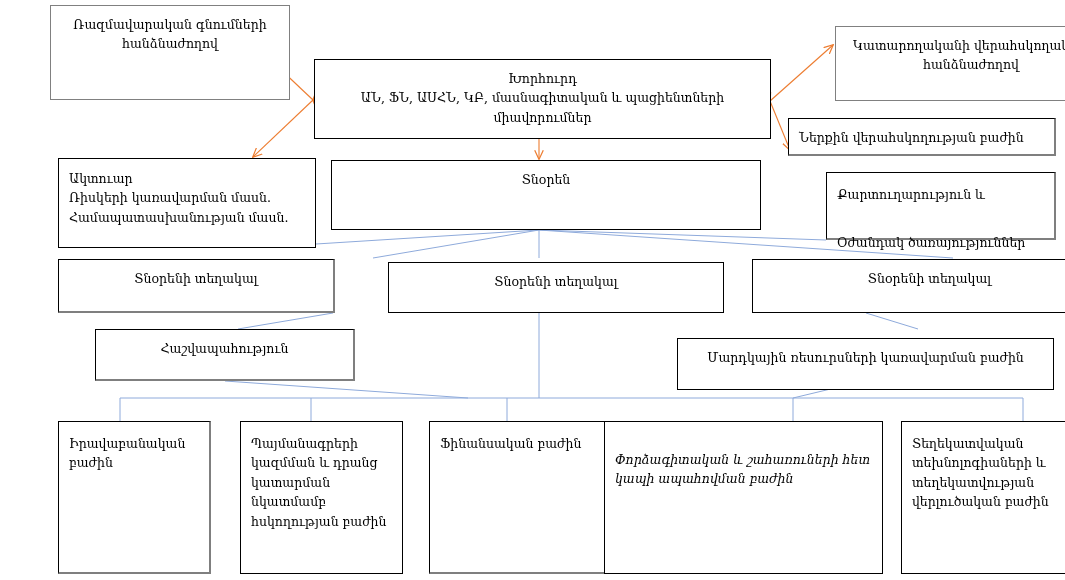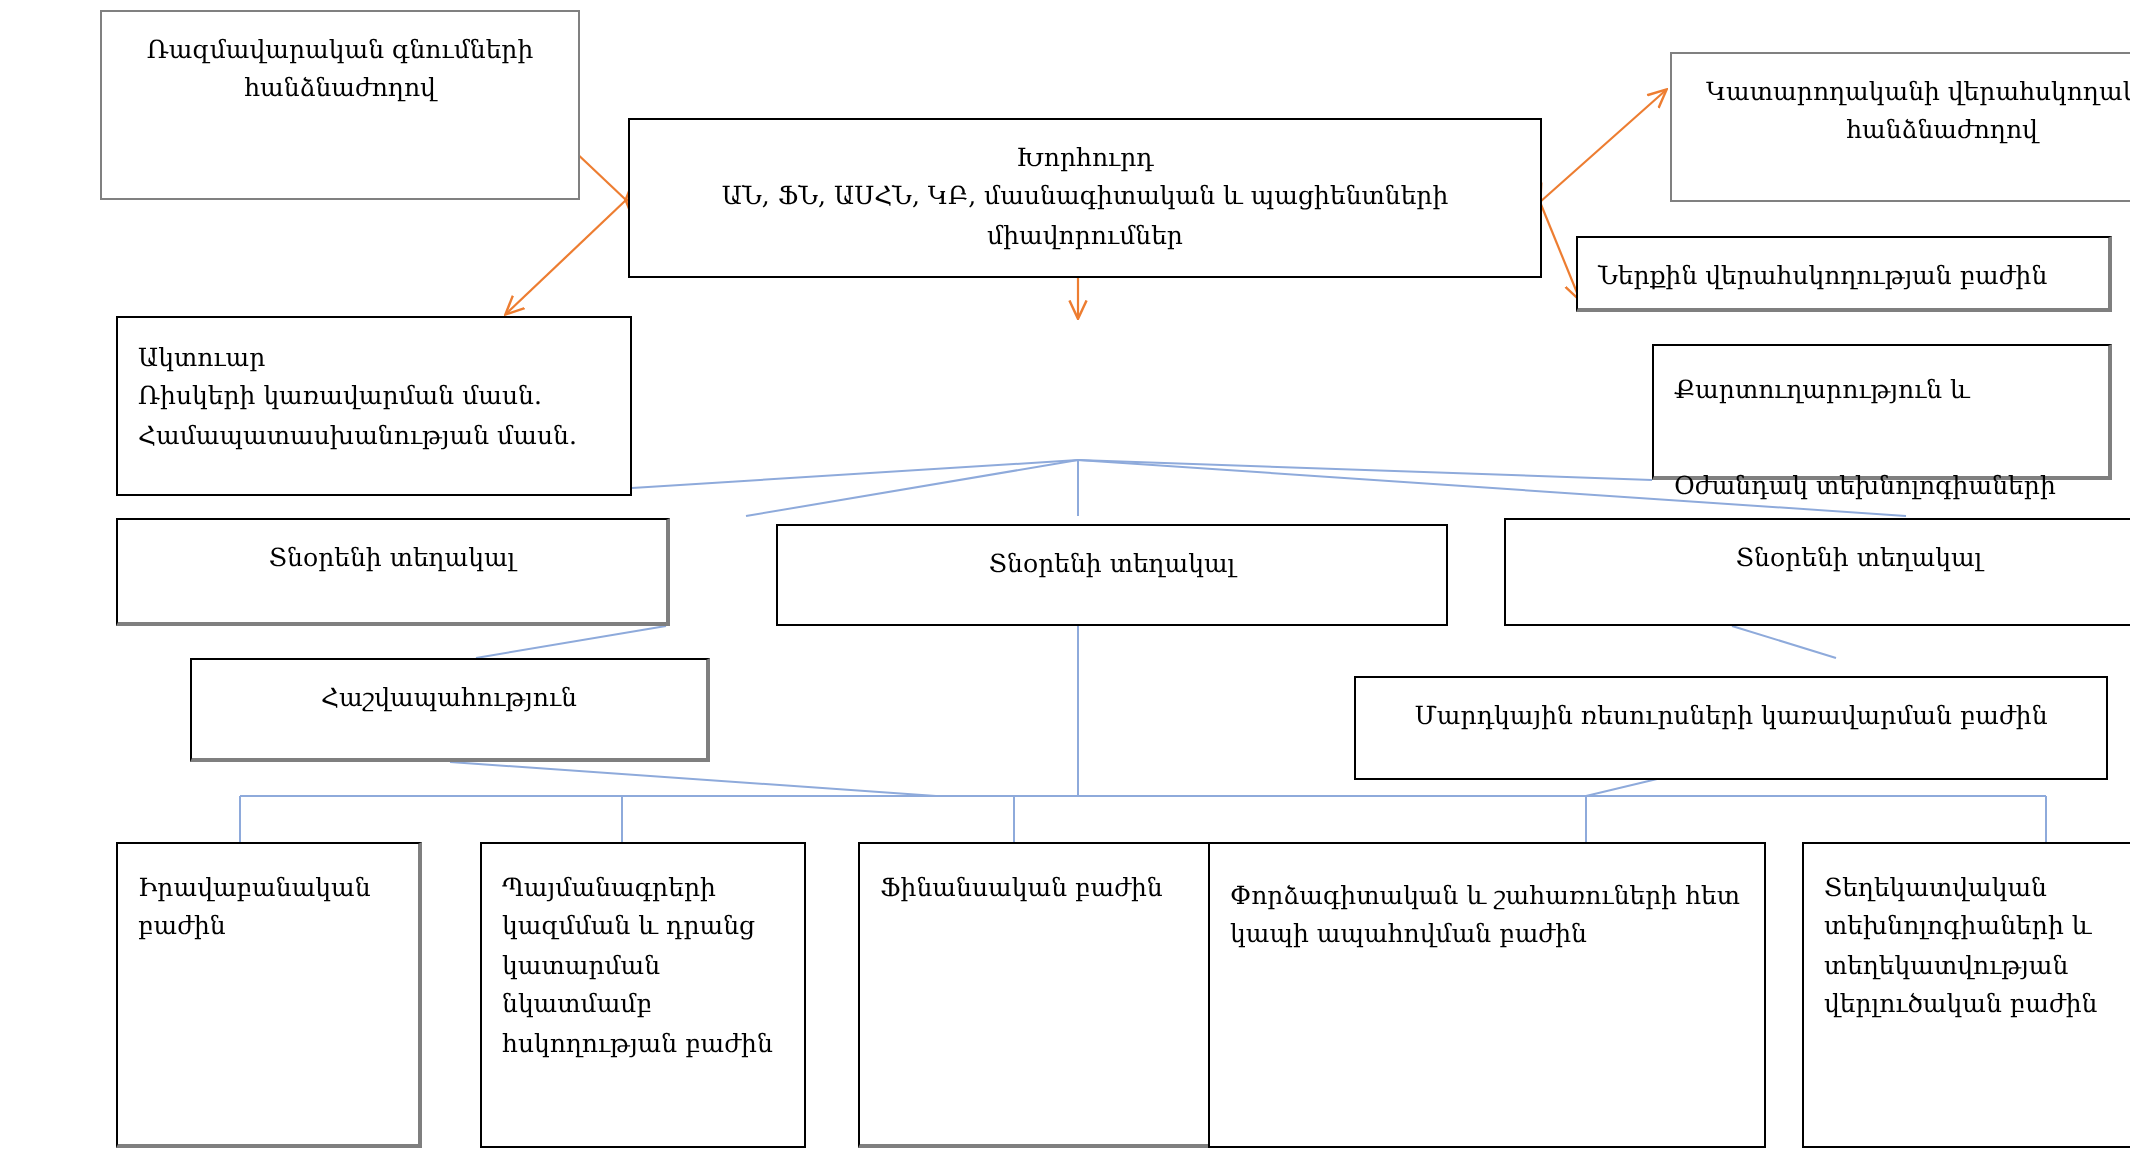--- a/index.html
+++ b/index.html
@@ -139,25 +139,28 @@
   <div class="node greyshadow left" style="left:740px; top:118px; width:268px; height:38px; padding:9px 0 0 10px;">
     <span class="txt">Ներքին վերահսկողության բաժին</span>
   </div>
 
   <div class="node left pad-l" style="left:10px; top:158px; width:258px; height:90px;">
     <span class="txt">Ակտուար
 Ռիսկերի կառավարման մասն.
 Համապատասխանության մասն.</span>
   </div>
 
+  <div class="node center pad-c" style="left:283px; top:160px; width:430px; height:70px;">
+    <span class="txt">Տնօրեն</span>
+  </div>
 
   <div class="node greyshadow left" style="left:778px; top:172px; width:230px; height:68px; padding:10px 0 0 10px; line-height:1.9;">
     <span class="txt">Քարտուղարություն և
 
-Օժանդակ տեխնոլոգիաների</span>
+Օժանդակ ծառայություններ</span>
   </div>
 
   <div class="node greyshadow center pad-c" style="left:10px; top:259px; width:277px; height:54px;">
     <span class="txt">Տնօրենի տեղակալ</span>
   </div>
 
   <div class="node center pad-c" style="left:340px; top:262px; width:336px; height:51px;">
     <span class="txt">Տնօրենի տեղակալ</span>
   </div>
 
@@ -183,21 +186,21 @@
 կազմման և դրանց
 կատարման
 նկատմամբ
 հսկողության բաժին</span>
   </div>
 
   <div class="node greyshadow left" style="left:381px; top:421px; width:181px; height:153px; padding:12px 6px 0 10px;">
     <span class="txt">Ֆինանսական բաժին</span>
   </div>
 
-  <div class="node left" style="left:556px; top:421px; width:279px; height:153px; padding:16px 6px 0 10px;">
+  <div class="node left" style="left:556px; top:421px; width:279px; height:153px; padding:28px 6px 0 10px;font-style:italic;">
     <span class="txt">Փորձագիտական և շահառուների հետ
 կապի ապահովման բաժին</span>
   </div>
 
   <div class="node left" style="left:853px; top:421px; width:202px; height:153px; padding:12px 6px 0 10px;">
     <span class="txt">Տեղեկատվական
 տեխնոլոգիաների և
 տեղեկատվության
 վերլուծական բաժին</span>
   </div>

